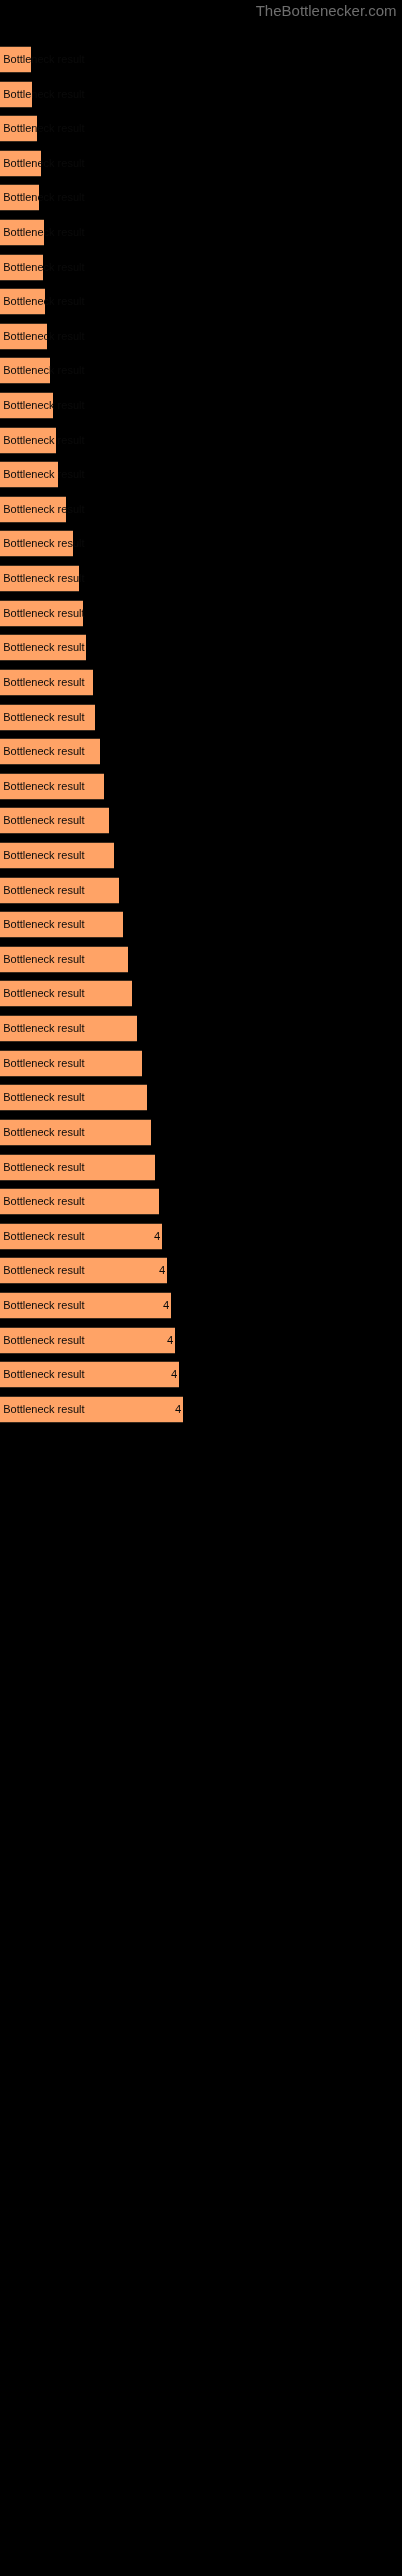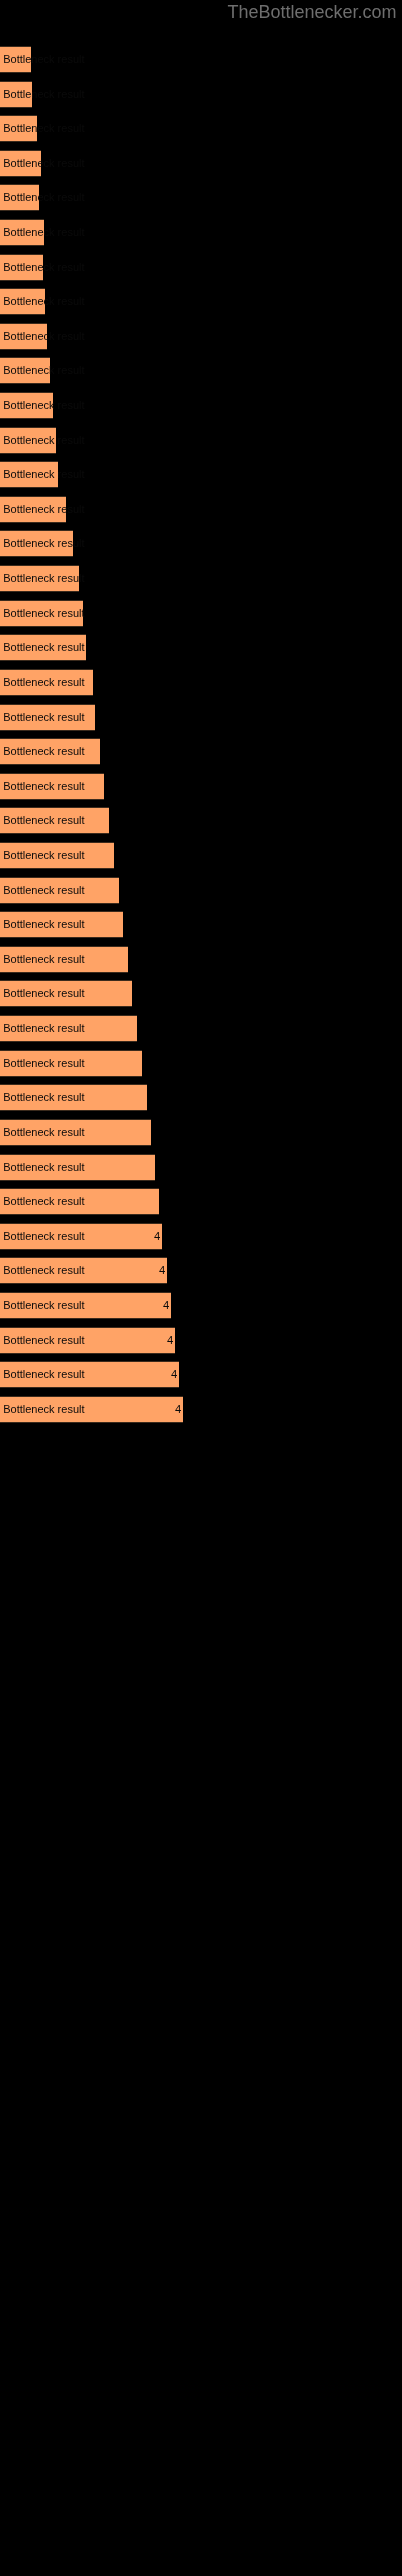--- a/index.html
+++ b/index.html
@@ -18,21 +18,21 @@
   #page-root {
     position: relative;
     width: 403px;
     height: 2576px;
     background: #000000;
   }
   .chart-title {
     position: absolute;
     right: 6.4px;
     top: 1.6px;
-    font-size: 18px;
+    font-size: 15px;
     color: #6e6e6e;
     font-family: "Liberation Sans", sans-serif;
     letter-spacing: 0px;
     white-space: nowrap;
   }
   .plot-area {
     position: absolute;
     left: 0;
     top: 0;
     width: 403px;

